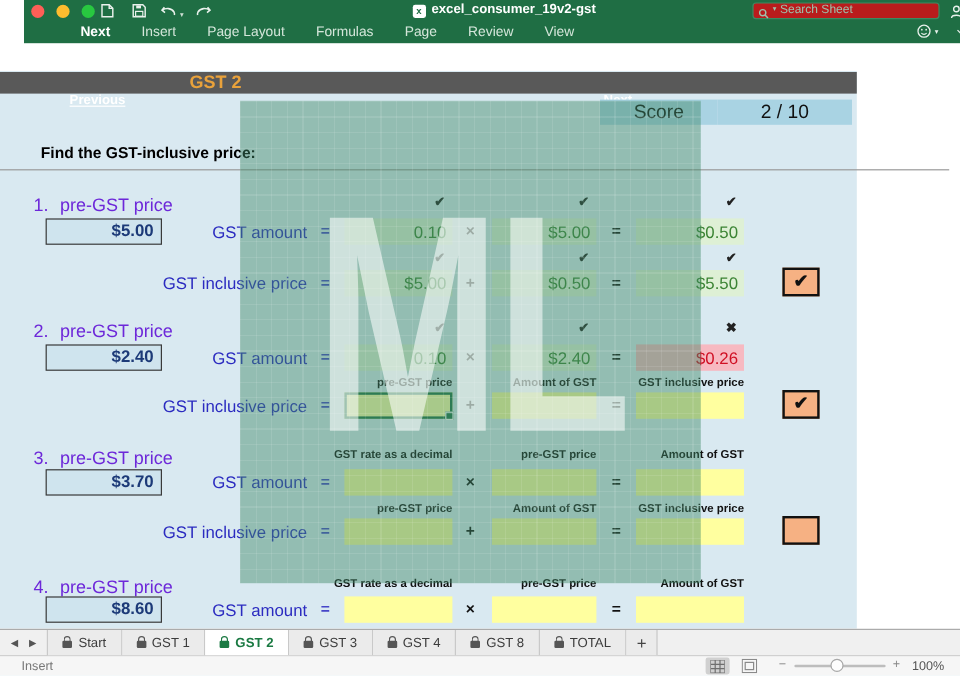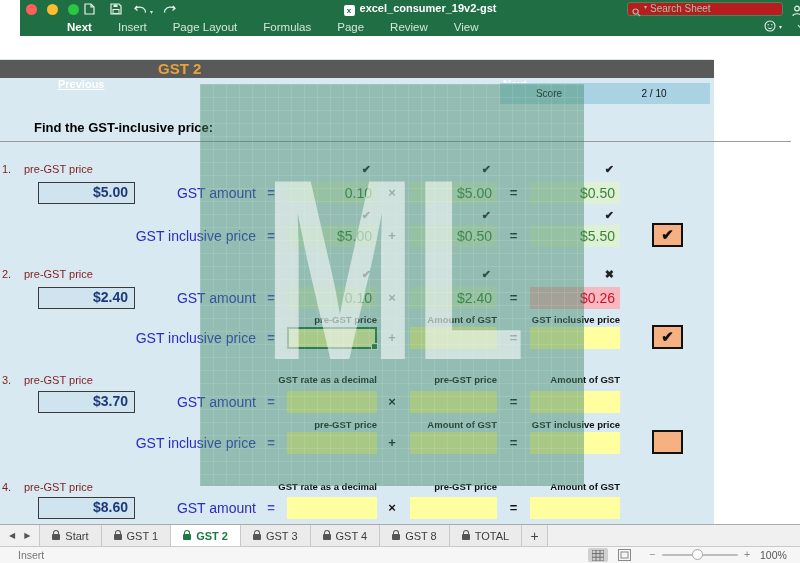--- a/index.html
+++ b/index.html
@@ -56,28 +56,28 @@
   
   .sheet { position:absolute; top:59px; left:0; width:800px; height:465px; background:#fff; overflow:hidden;
            font-size:13px; }
   .sheet-blue { position:absolute; left:0; top:0; width:714px; height:465px; background:#d9e9f1; }
 
   .navbar { position:absolute; left:0; top:1px; width:714px; height:18px; background:#595959; }
   .navlink { position:absolute; top:18px; color:#fff; font-size:11px; font-weight:bold; text-decoration:underline; }
   .nav-title { position:absolute; left:158px; top:0px; color:#e9a23b; font-size:15px; font-weight:bold; }
 
   .score-cell { position:absolute; top:24px; height:21px; background:#a9d3e3; line-height:21px;
-                text-align:center; font-size:10px; color:#111; }
+                text-align:center; font-size:16px; color:#111; }
   .score-lbl { left:500px; width:98px; }
   .score-val { left:598px; width:112px; }
 
   .section-title { position:absolute; left:34px; top:61px; font-size:13px; font-weight:bold; color:#000; }
   .section-line { position:absolute; left:0; top:82px; width:791px; height:1px; background:#9a9a9a; }
 
-  .itemhead { position:absolute; left:2px; font-size:11px; color:#7f1d1d; }
+  .itemhead { position:absolute; left:28px; font-size:15px; color:#6d28d9; }
   .itemhead .num { display:inline-block; width:22px; }
   .pricebox { position:absolute; left:38px; width:97px; height:22px; background:#cfe4ee;
               border:1.5px solid #3a3a3a; color:#1c3a78; font-weight:bold; font-size:14px;
               text-align:right; padding-right:6px; line-height:19px; }
 
   .eq-row { position:absolute; left:0; width:714px; height:24px; }
   .eq-row .lbl { position:absolute; left:0; top:0; width:256px; height:24px; line-height:24px;
                  text-align:right; color:#2b2bc0; font-size:14px; font-weight:500; }
   .eq-row .eq1 { position:absolute; left:260px; width:22px; text-align:center; line-height:24px;
                  color:#4646c8; font-size:13px; font-weight:bold; }

